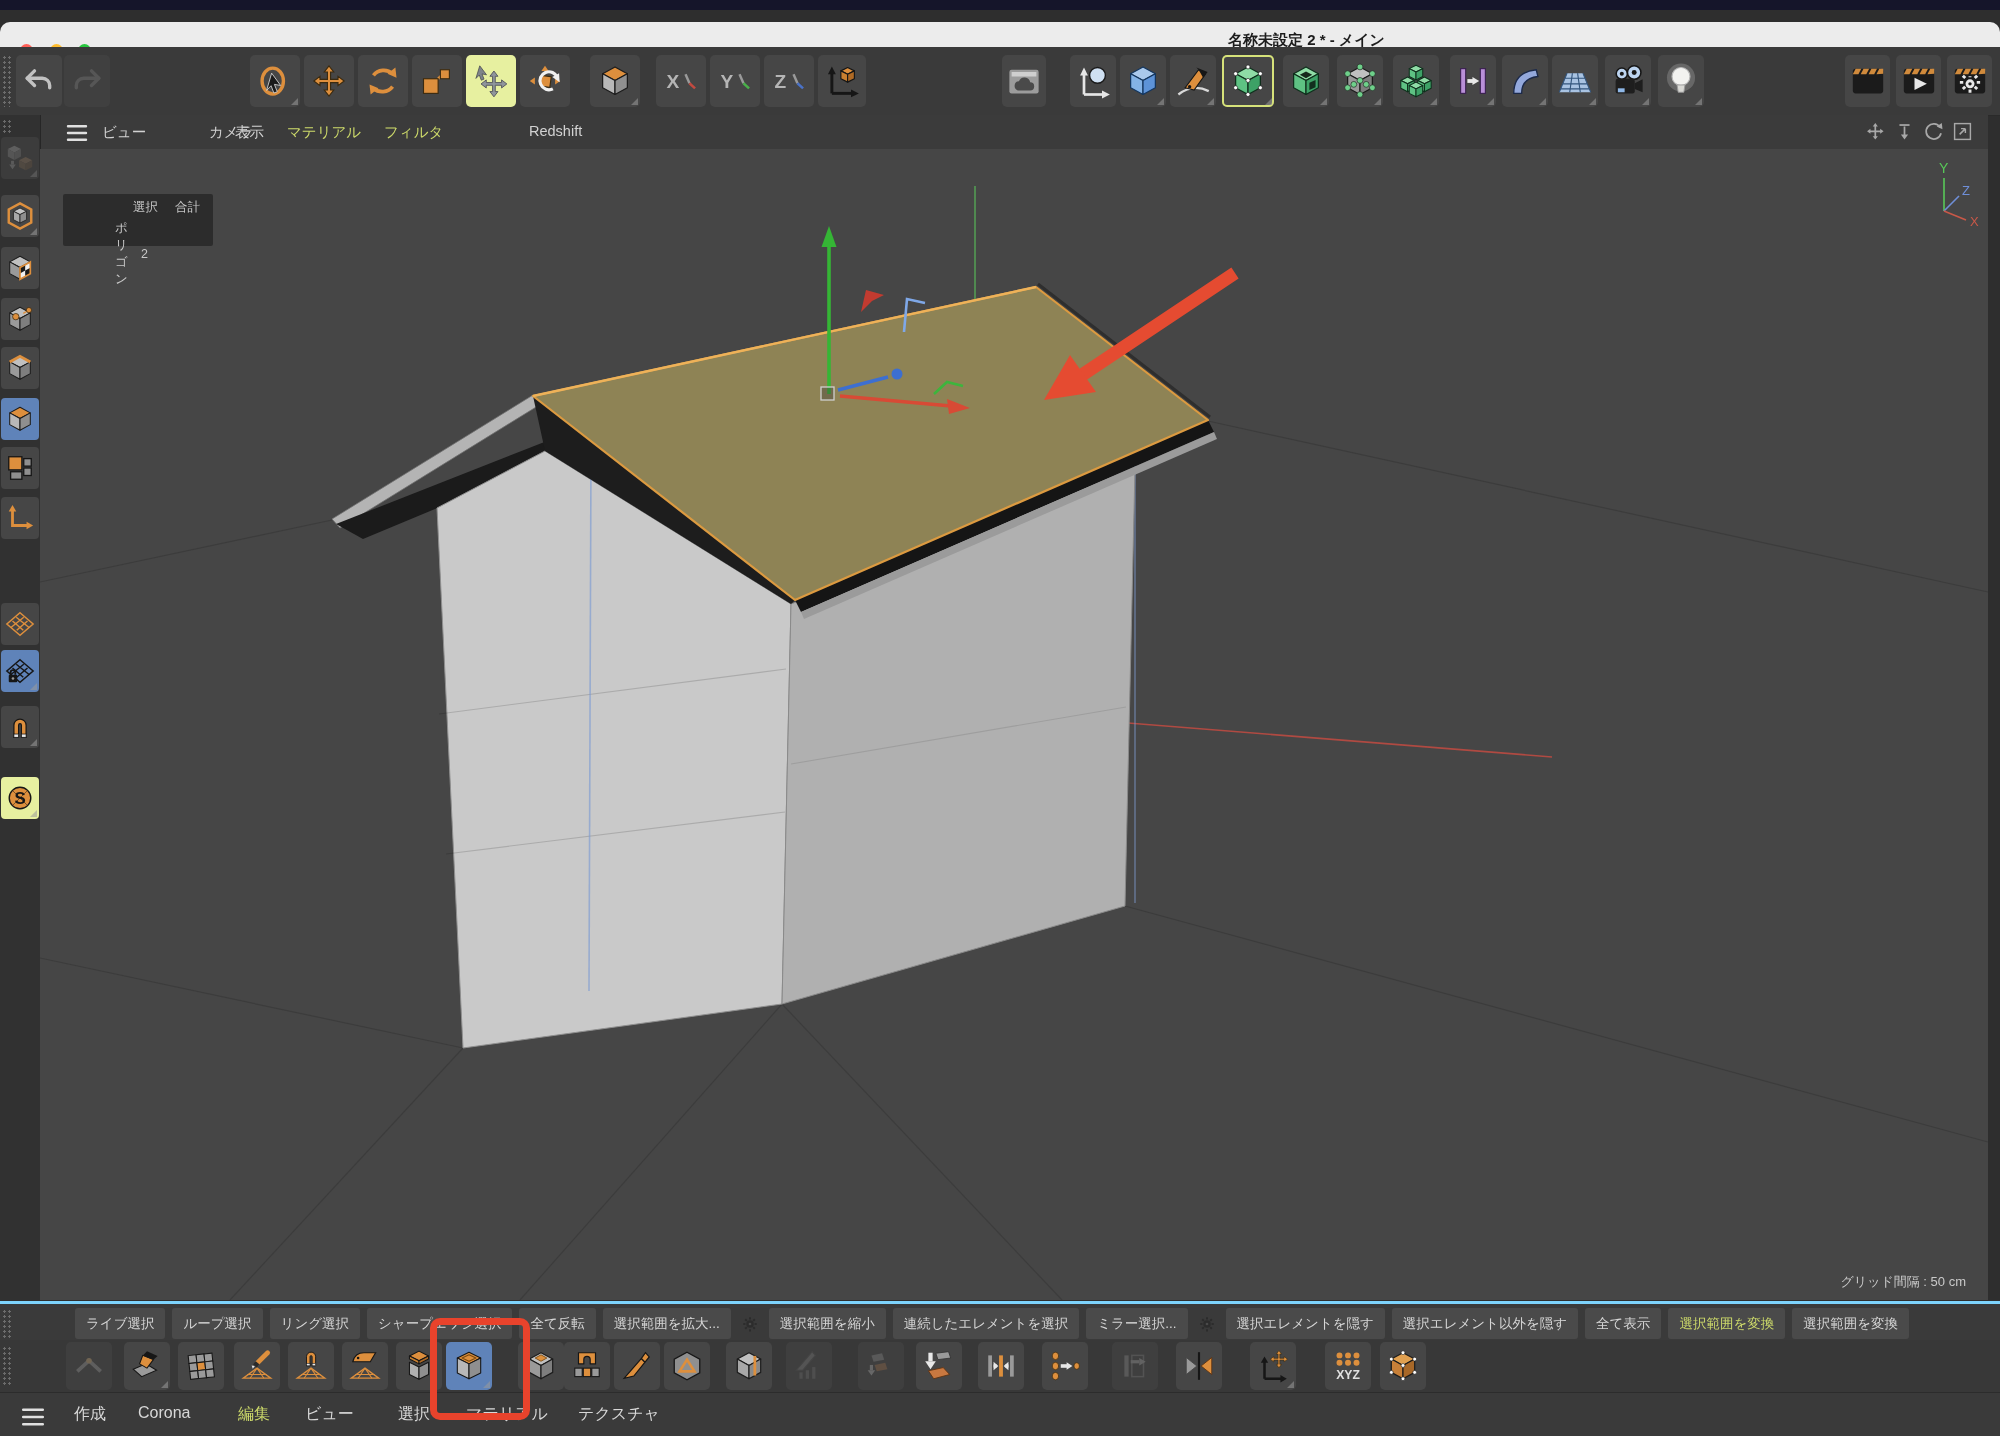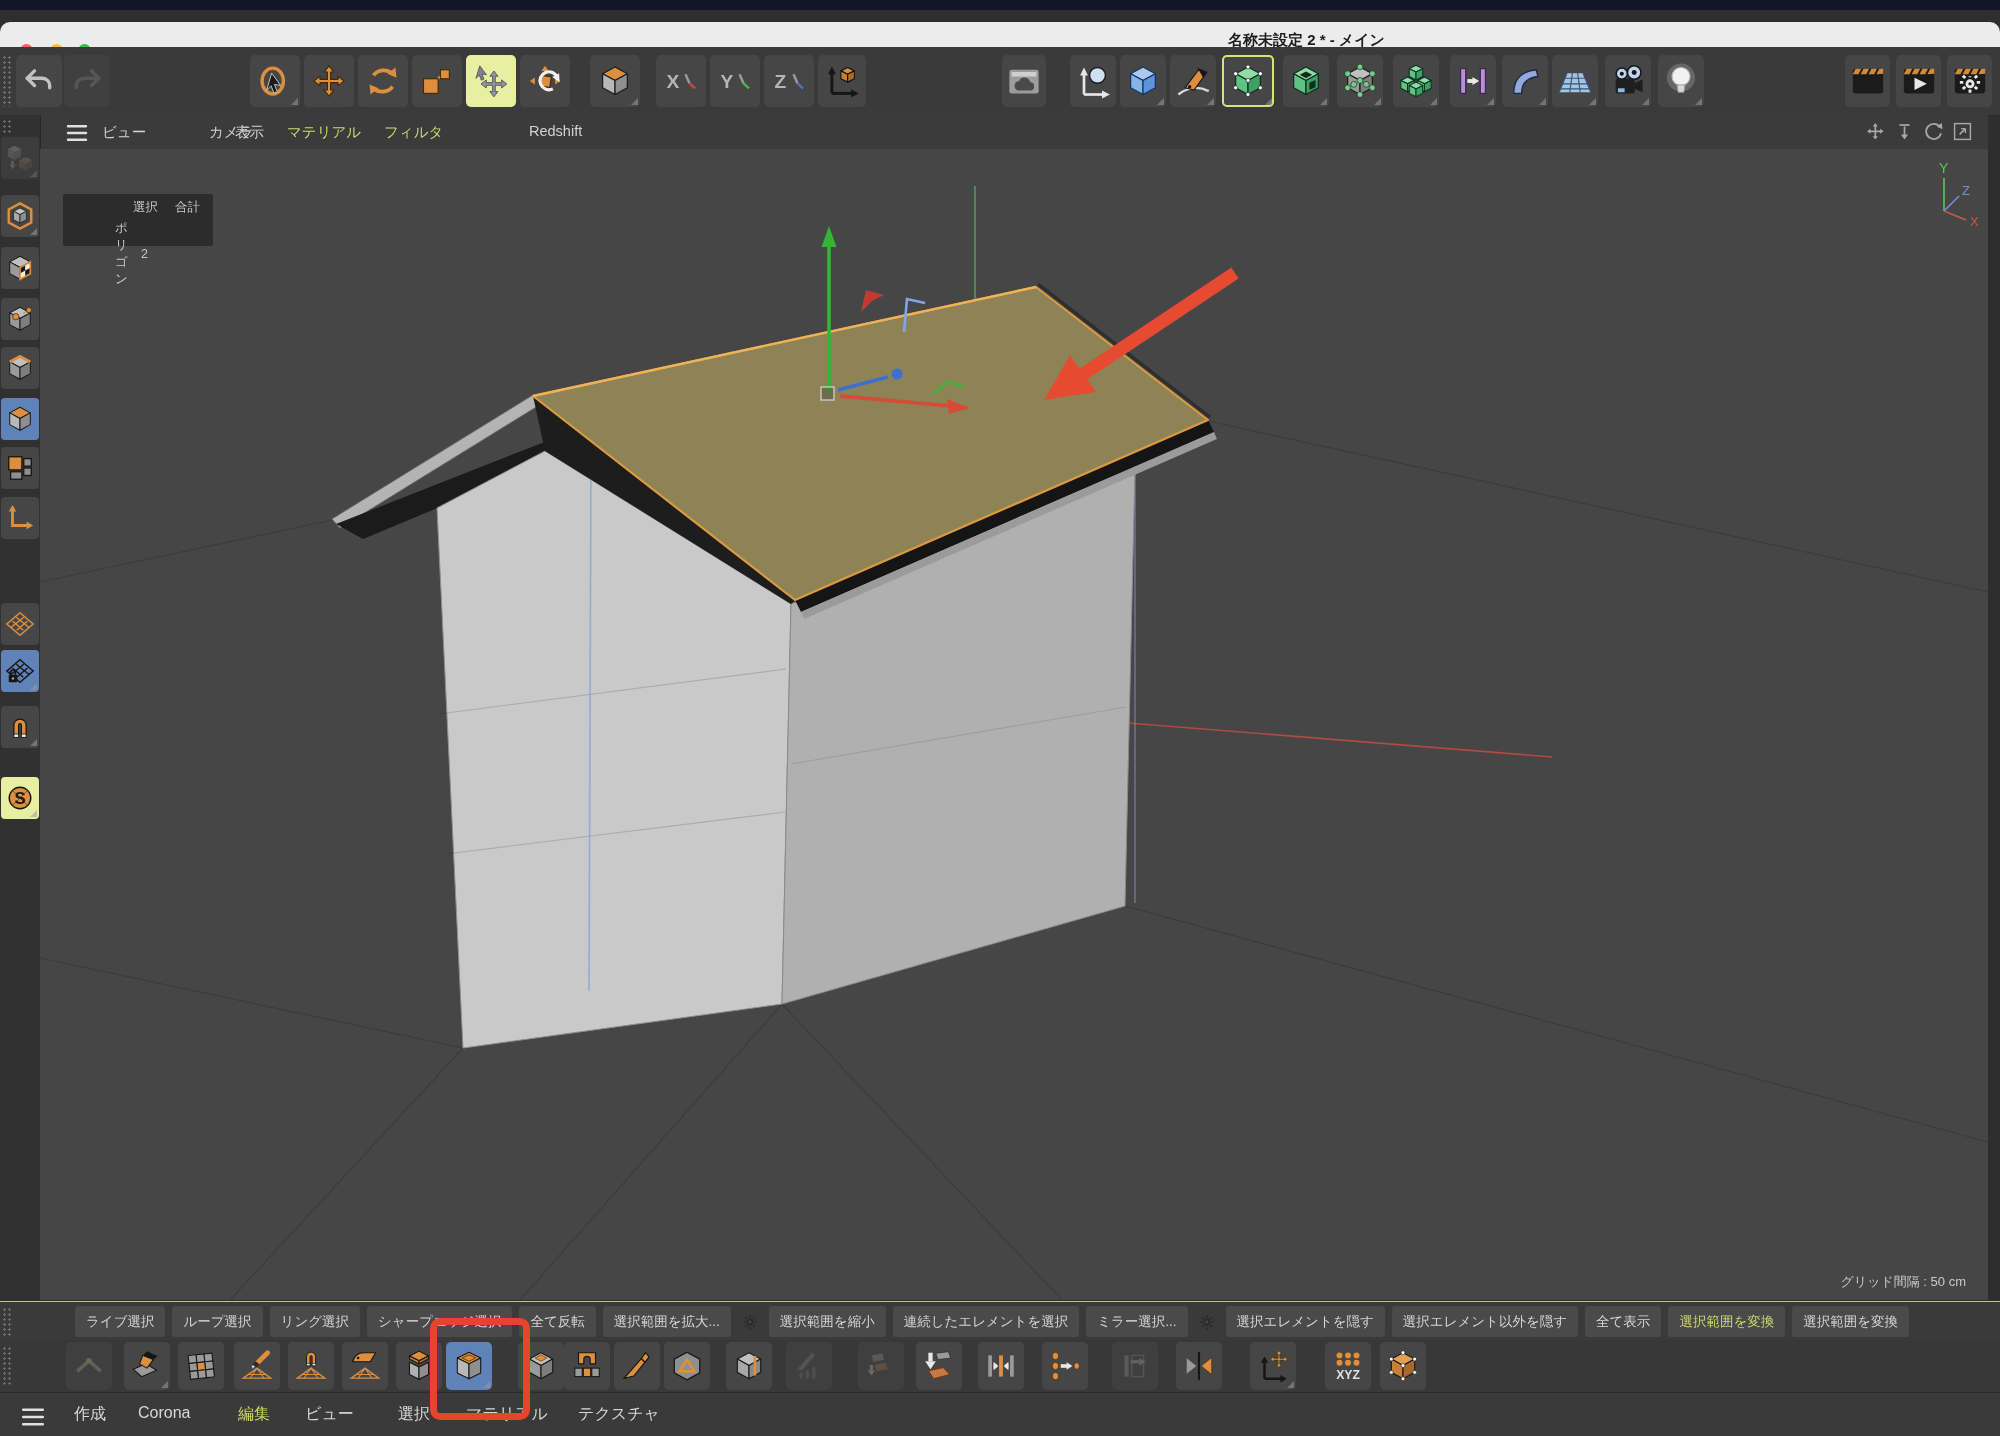--- a/index.html
+++ b/index.html
@@ -38,21 +38,21 @@
   .vp-header{position:absolute;left:0;top:0;width:1948px;height:33px;background:#3e3e3e;border-bottom:1px solid #333;}
   .vp-viewlabel{position:absolute;left:22px;top:6px;font-size:13.5px;color:#c6c6c6;background:#474747;padding:1px 7px;border-radius:2px;}
   .vp-camlabel{position:absolute;left:50%;transform:translateX(-50%);top:7px;font-size:13.5px;color:#c6c6c6;display:flex;align-items:center;gap:5px;}
   .vp-camlabel svg{width:17px;height:17px;}
   .scene{position:absolute;left:0;top:33px;}
   .sel-panel{position:absolute;left:23px;top:45px;width:150px;background:rgba(42,42,42,0.92);color:#c8c8c8;font-size:12.5px;border-radius:2px;}
   .sel-panel .prow{display:grid;grid-template-columns:70px 42px 38px;height:26px;align-items:center;}
   .axis-ind{position:absolute;left:1893px;top:8px;}
   .grid-label{position:absolute;right:22px;top:1124px;font-size:13px;color:#c9c9c9;white-space:nowrap;}
   
-  .row1{position:absolute;left:0;top:1301px;width:2000px;height:39px;background:#3a3a3a;border-top:1px solid #7dd3fc;}
+  .row1{position:absolute;left:0;top:1301px;width:2000px;height:39px;background:#3a3a3a;border-top:3px solid #7dd3fc;}
   .row1-btns{position:absolute;left:75px;top:4px;display:flex;gap:7px;align-items:center;}
   .selbtn{position:relative;background:#4a4a4a;border-radius:3px;height:31px;line-height:31px;padding:0 11px;font-size:13.5px;color:#d6d6d6;white-space:nowrap;}
   .selbtn.hl{color:#ccd96a;}
   .gearspan{width:24px;height:24px;display:flex;}
   .gearspan svg{width:24px;height:24px;}
   .row2{position:absolute;left:0;top:1340px;width:2000px;height:52px;background:#383838;}
   .r2btn{top:2px;width:46px;height:48px;}
   .r2btn svg{width:34px;height:34px;}
   
   .bmenu{position:absolute;left:0;top:1392px;width:2000px;height:44px;background:#3a3a3a;border-top:1px solid #2c2c2c;}

